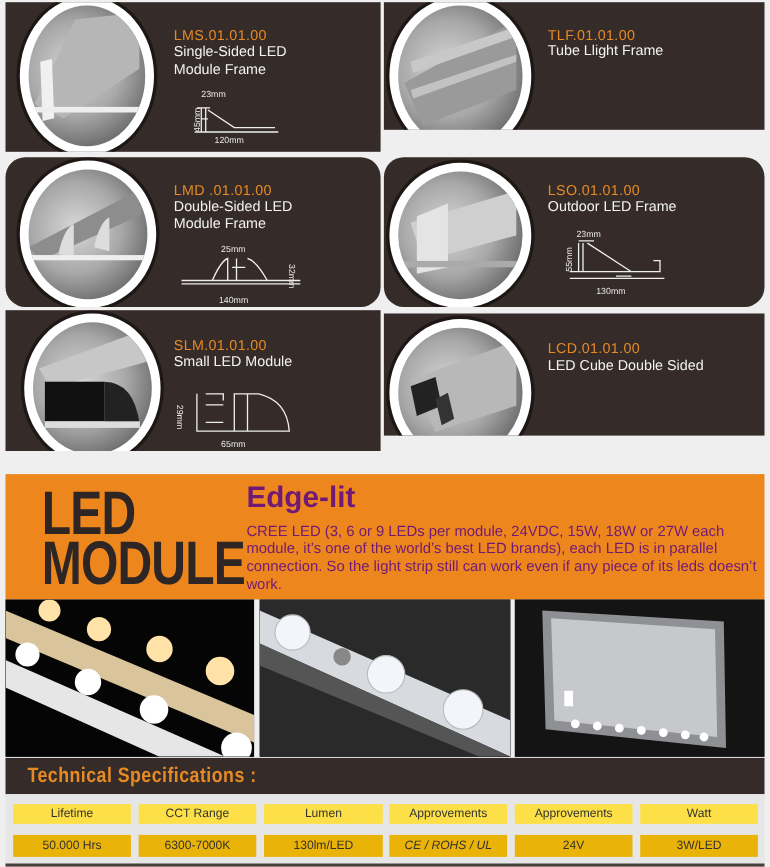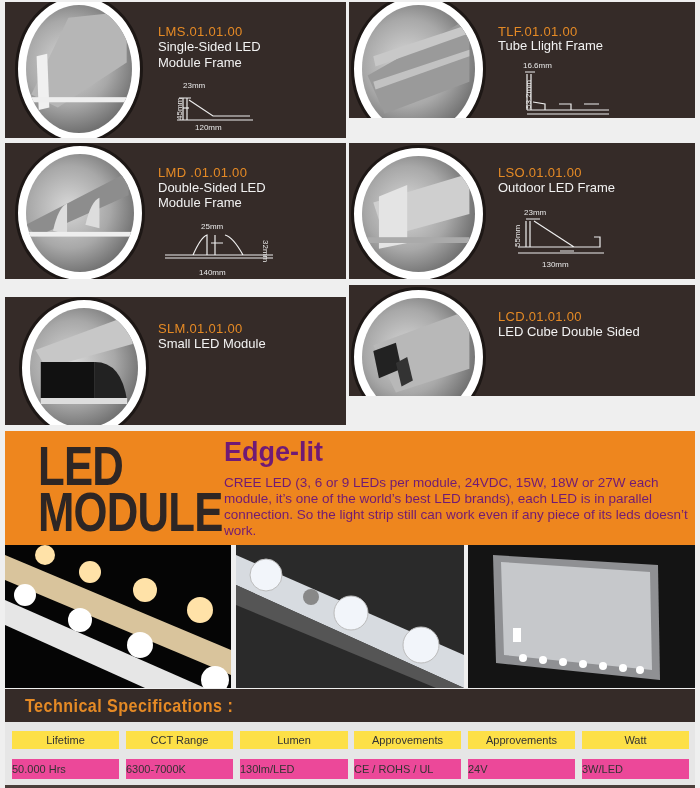--- a/index.html
+++ b/index.html
@@ -21,21 +21,21 @@
   .edge-title { position: absolute; left: 219px; top: 6px; color: #701a75; font-weight: bold; font-size: 27px; }
   .edge-text { position: absolute; left: 219px; top: 44px; width: 470px; color: #701a75; font-size: 13.5px; line-height: 16px; }
 
   .photo { position: absolute; top: 545px; height: 143px; overflow: hidden; background: #000; }
 
   .tech-bar { position: absolute; left: 5px; top: 689px; width: 690px; height: 33px; background: #352b28; }
   .tech-title { position: absolute; left: 20px; top: 6px; color: #e58a25; font-weight: bold; font-size: 19px; transform: scaleX(0.85); transform-origin: left top; letter-spacing: 0.5px; }
 
   .spec { position: absolute; left: 5px; top: 722px; width: 690px; height: 66px; background: #e6e6e6; }
   .spec-head { position: absolute; top: 9px; height: 18px; background: #fde047; color: #333; font-size: 11px; text-align: center; line-height: 18px; }
-  .spec-val { position: absolute; top: 37px; height: 20px; background: #ec4899; color: #333; font-size: 11px; line-height: 20px; }
+  .spec-val { position: absolute; top: 37px; height: 20px; background: #eab308; color: #333; font-size: 11px; text-align: center; line-height: 20px; }
   .spec-bottom { position: absolute; left: 0; bottom: 0; width: 690px; height: 3px; background: #4a3f3b; }
 </style>
 </head>
 <body>
 
 <div class="panel" style="left:5px;top:2px;width:341px;height:136px;">
   <div class="circle" style="left:10px;top:-8px;width:128px;height:150px;">
     <div class="circle-inner">
       <svg viewBox="0 0 100 100" preserveAspectRatio="none">
           <polygon points="5,70 40,10 95,5 95,45 30,80" fill="#b6b6b6"></polygon>
@@ -65,33 +65,23 @@
     <div class="circle-inner">
       <svg viewBox="0 0 100 100" preserveAspectRatio="none">
           <polygon points="5,55 95,10 95,60 20,85" fill="#9a9a9a"></polygon>
           <polygon points="10,40 95,15 95,22 12,48" fill="#c8c8c8"></polygon>
           <polygon points="10,60 95,35 95,40 12,66" fill="#c2c2c2"></polygon>
         </svg>
     </div>
   </div>
   <div class="code" style="left:149px;top:22px;">TLF.01.01.00</div>
   <div class="name" style="left:149px;top:36px;">Tube Llight Frame</div>
-  <div class="diagram" style="left:160px;top:58px;">
-    <svg width="110" height="70">
-      <g stroke="#eee" fill="none" stroke-width="1.2">
-          <path d="M18 14 L18 50 M22 14 L22 50 M16 12 L26 12 M24 42 L36 44 L36 50 M18 50 L100 50 M18 54 L100 54 M50 44 L62 44 L62 50 M75 44 L90 44"></path>
-        </g>
-      <text class="dim" x="14" y="8">16.6mm</text>
-      <text class="dim" x="-2" y="55" transform="rotate(-90 7 40)">53.2mm</text>
-      <text class="dim" x="35" y="68">100mm</text>
-    </svg>
-  </div>
-</div>
-
-<div class="panel" style="left:5px;top:143px;width:341px;height:136px;">
+</div>
+
+<div class="panel" style="left:5px;top:143px;width:341px;height:136px;border-radius:18px;">
   <div class="circle" style="left:10px;top:0px;width:130px;height:140px;">
     <div class="circle-inner">
       <svg viewBox="0 0 100 100" preserveAspectRatio="none">
           <polygon points="0,60 95,15 95,35 10,70" fill="#8d8d8d"></polygon>
           <path d="M25 65 Q30 45 38 42 L38 68 Z" fill="#ddd"></path>
           <path d="M55 60 Q60 40 68 37 L68 63 Z" fill="#ddd"></path>
           <rect x="0" y="66" width="100" height="4" fill="#eee"></rect>
         </svg>
     </div>
   </div>
@@ -103,21 +93,21 @@
       <g stroke="#eee" fill="none" stroke-width="1.2">
           <path d="M2 38 L110 38 M2 41 L110 41 M30 38 Q38 20 44 18 L44 38 M62 18 Q70 20 80 38 M48 26 L60 26 M52 18 L52 38"></path>
         </g>
       <text class="dim" x="38" y="12">25mm</text>
       <text class="dim" x="105" y="42" transform="rotate(90 112 30)">32mm</text>
       <text class="dim" x="36" y="58">140mm</text>
     </svg>
   </div>
 </div>
 
-<div class="panel" style="left:349px;top:143px;width:346px;height:136px;">
+<div class="panel" style="left:349px;top:143px;width:346px;height:136px;border-radius:18px;">
   <div class="circle" style="left:2px;top:2px;width:135px;height:138px;">
     <div class="circle-inner">
       <svg viewBox="0 0 100 100" preserveAspectRatio="none">
           <polygon points="10,40 95,15 95,50 20,70" fill="#cfcfcf"></polygon>
           <polygon points="15,35 40,25 40,75 15,80" fill="#e4e4e4"></polygon>
           <rect x="5" y="70" width="90" height="5" fill="#aaa"></rect>
         </svg>
     </div>
   </div>
   <div class="code" style="left:149px;top:22px;">LSO.01.01.00</div>
@@ -127,33 +117,42 @@
       <g stroke="#eee" fill="none" stroke-width="1.2">
           <path d="M22 14 L22 40 M26 14 L26 40 M22 12 L36 12 M30 14 L70 40 M14 40 L96 40 L96 30 L90 30 M14 46 L100 46 M56 44 L70 44"></path>
         </g>
       <text class="dim" x="20" y="8">23mm</text>
       <text class="dim" x="-2" y="42" transform="rotate(-90 6 32)">55mm</text>
       <text class="dim" x="38" y="60">130mm</text>
     </svg>
   </div>
 </div>
 
-<div class="panel" style="left:5px;top:297px;width:341px;height:128px;">
+<div class="panel" style="left:5px;top:282px;width:341px;height:128px;">
   <div class="circle" style="left:14px;top:0px;width:130px;height:142px;">
     <div class="circle-inner">
       <svg viewBox="0 0 100 100" preserveAspectRatio="none">
           <polygon points="5,35 95,5 95,30 15,50" fill="#c7c7c7"></polygon>
           <rect x="10" y="45" width="50" height="30" fill="#111"></rect>
           <path d="M60 45 Q85 45 90 78 L60 78 Z" fill="#222"></path>
           <rect x="10" y="75" width="80" height="5" fill="#ddd"></rect>
         </svg>
     </div>
   </div>
   <div class="code" style="left:153px;top:24px;">SLM.01.01.00</div>
   <div class="name" style="left:153px;top:39px;">Small LED Module</div>
+  <div class="diagram" style="left:158px;top:72px;">
+    <svg width="110" height="55">
+      <g stroke="#eee" fill="none" stroke-width="1.2">
+          <path d="M16 4 L16 38 L100 38 Q98 10 72 4 L50 4 L50 38 M24 4 L40 4 L40 10 M24 14 L40 14 M24 30 L40 30 M62 4 L62 38"></path>
+        </g>
+      <text class="dim" x="0" y="28" transform="rotate(90 6 20)">29mm</text>
+      <text class="dim" x="38" y="52">65mm</text>
+    </svg>
+  </div>
 </div>
 
 <div class="panel" style="left:349px;top:285px;width:346px;height:111px;">
   <div class="circle" style="left:2px;top:2px;width:135px;height:140px;">
     <div class="circle-inner">
       <svg viewBox="0 0 100 100" preserveAspectRatio="none">
           <polygon points="10,40 95,10 95,60 30,80" fill="#b8b8b8"></polygon>
           <polygon points="10,45 30,38 35,60 15,68" fill="#222"></polygon>
           <polygon points="30,55 40,50 45,70 35,75" fill="#333"></polygon>
         </svg>
@@ -230,17 +229,17 @@
   <div class="spec-head" style="left:7px;width:107px;">Lifetime</div>
   <div class="spec-head" style="left:121px;width:107px;">CCT Range</div>
   <div class="spec-head" style="left:235px;width:108px;">Lumen</div>
   <div class="spec-head" style="left:349px;width:107px;">Approvements</div>
   <div class="spec-head" style="left:463px;width:107px;">Approvements</div>
   <div class="spec-head" style="left:577px;width:107px;">Watt</div>
 
   <div class="spec-val" style="left:7px;width:107px;">50.000 Hrs</div>
   <div class="spec-val" style="left:121px;width:107px;">6300-7000K</div>
   <div class="spec-val" style="left:235px;width:108px;">130lm/LED</div>
-  <div class="spec-val" style="left:349px;width:107px;">CE / ROHS / UL</div>
+  <div class="spec-val" style="left:349px;width:107px;font-style:italic;">CE / ROHS / UL</div>
   <div class="spec-val" style="left:463px;width:107px;">24V</div>
   <div class="spec-val" style="left:577px;width:107px;">3W/LED</div>
   <div class="spec-bottom"></div>
 </div>
 
 </body></html>

